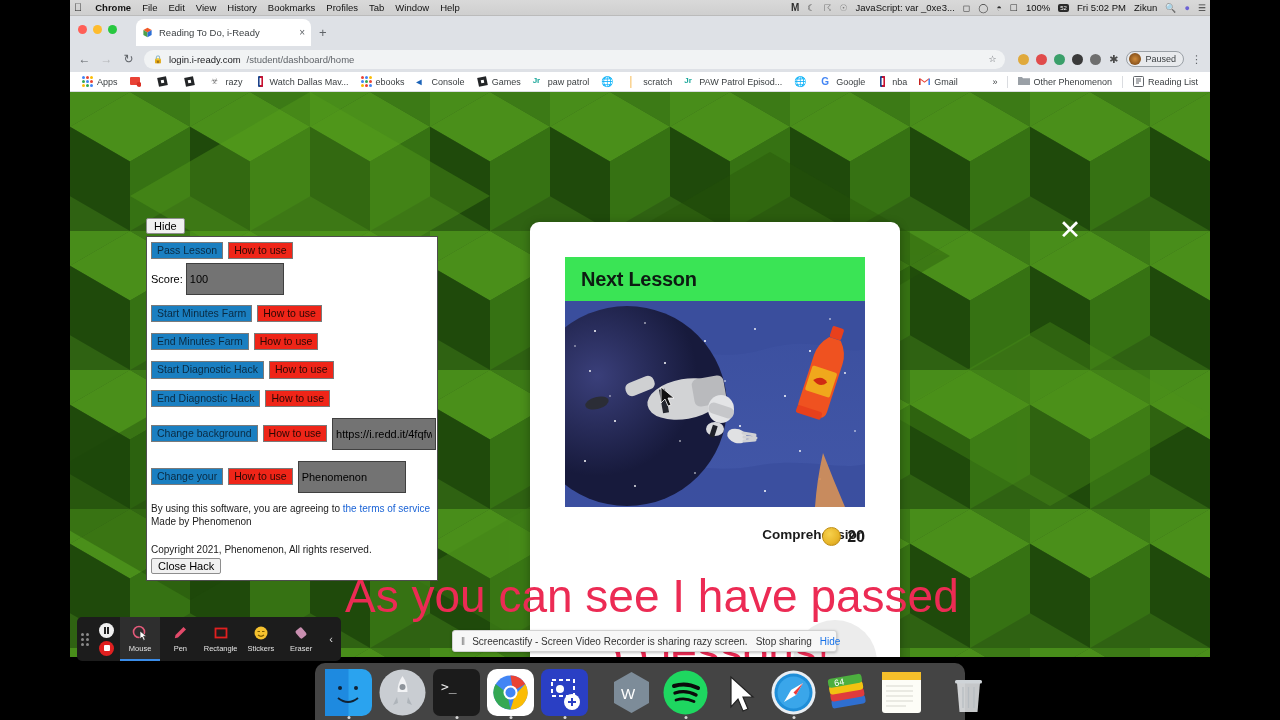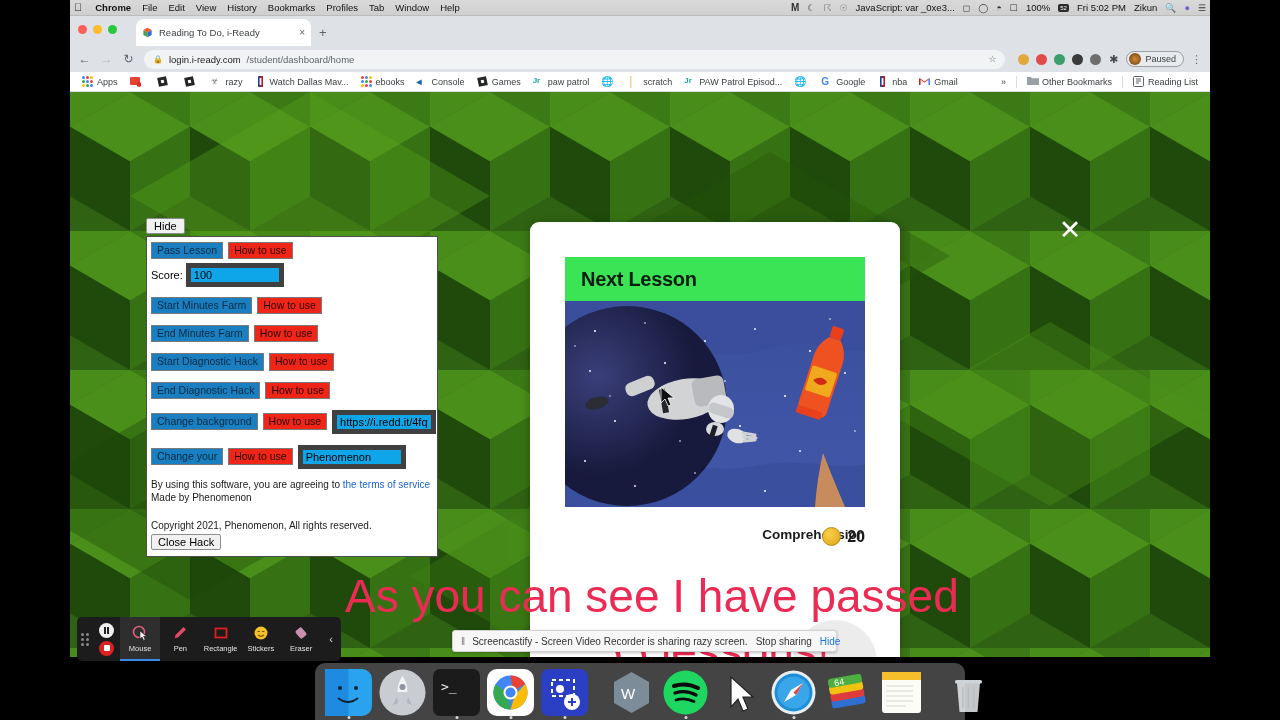--- a/index.html
+++ b/index.html
@@ -161,23 +161,23 @@
     font-family: "Liberation Sans", sans-serif; line-height: 1.25;
   }
   .btn-red {
     background: #ef2518; color: #2a0804; border: 1px solid #7a7a7a;
     font-size: 10.5px; padding: 1px 5px; cursor: pointer; white-space: nowrap;
     font-family: "Liberation Sans", sans-serif; line-height: 1.25;
   }
   .score-row { display: flex; align-items: center; gap: 3px; margin-bottom: 10px; }
   .score-lbl { font-size: 11px; color: #000; }
   .inp {
-    border: 5px solid #404040; background: #0ea5e9; font-size: 11px;
+    border: 1px solid #404040; background: #737373; font-size: 11px;
     padding: 1px 3px; color: #000; font-family: "Liberation Sans", sans-serif;
-    height: 24px;
+    height: 32px;
   }
   .inp.score { width: 98px; }
   .inp.url { width: 104px; }
   .inp.name { width: 108px; }
   .hack-legal { font-size: 10px; color: #1b1b1b; line-height: 1.32; margin-top: -2px; }
   .hack-legal a { color: #1a63d6; text-decoration: none; }
   .hack-copy { font-size: 10px; color: #1b1b1b; margin-top: 16px; }
   .close-hack {
     margin-top: 3px; background: #f1f1f1; border: 1px solid #8e8e8e; border-radius: 2px;
     font-size: 11px; padding: 1px 6px; color: #000; cursor: pointer;
@@ -461,21 +461,21 @@
       </div>
       <div class="bm-right">
         <span class="bm">»</span>
         <span class="bm-sep"></span>
         <span class="bm">
           <span class="bm-ico">
             <svg width="12" height="10" viewBox="0 0 12 10">
                 <path d="M0 1h4l1 1.2h7V9H0z" fill="#9aa0a6"></path>
               </svg>
           </span>
-          <span>Other Bookmarks</span>
+          <span>Other Phenomenon</span>
         </span>
         <span class="bm-sep"></span>
         <span class="bm">
           <span class="bm-ico">
             <svg width="11" height="11" viewBox="0 0 11 11">
                 <rect x="0.5" y="0.5" width="10" height="10" rx="1" fill="none" stroke="#5f6368"></rect>
                 <path d="M3 3h5M3 5h5M3 7h3" stroke="#5f6368" stroke-width="1"></path>
               </svg>
           </span>
           <span>Reading List</span>

